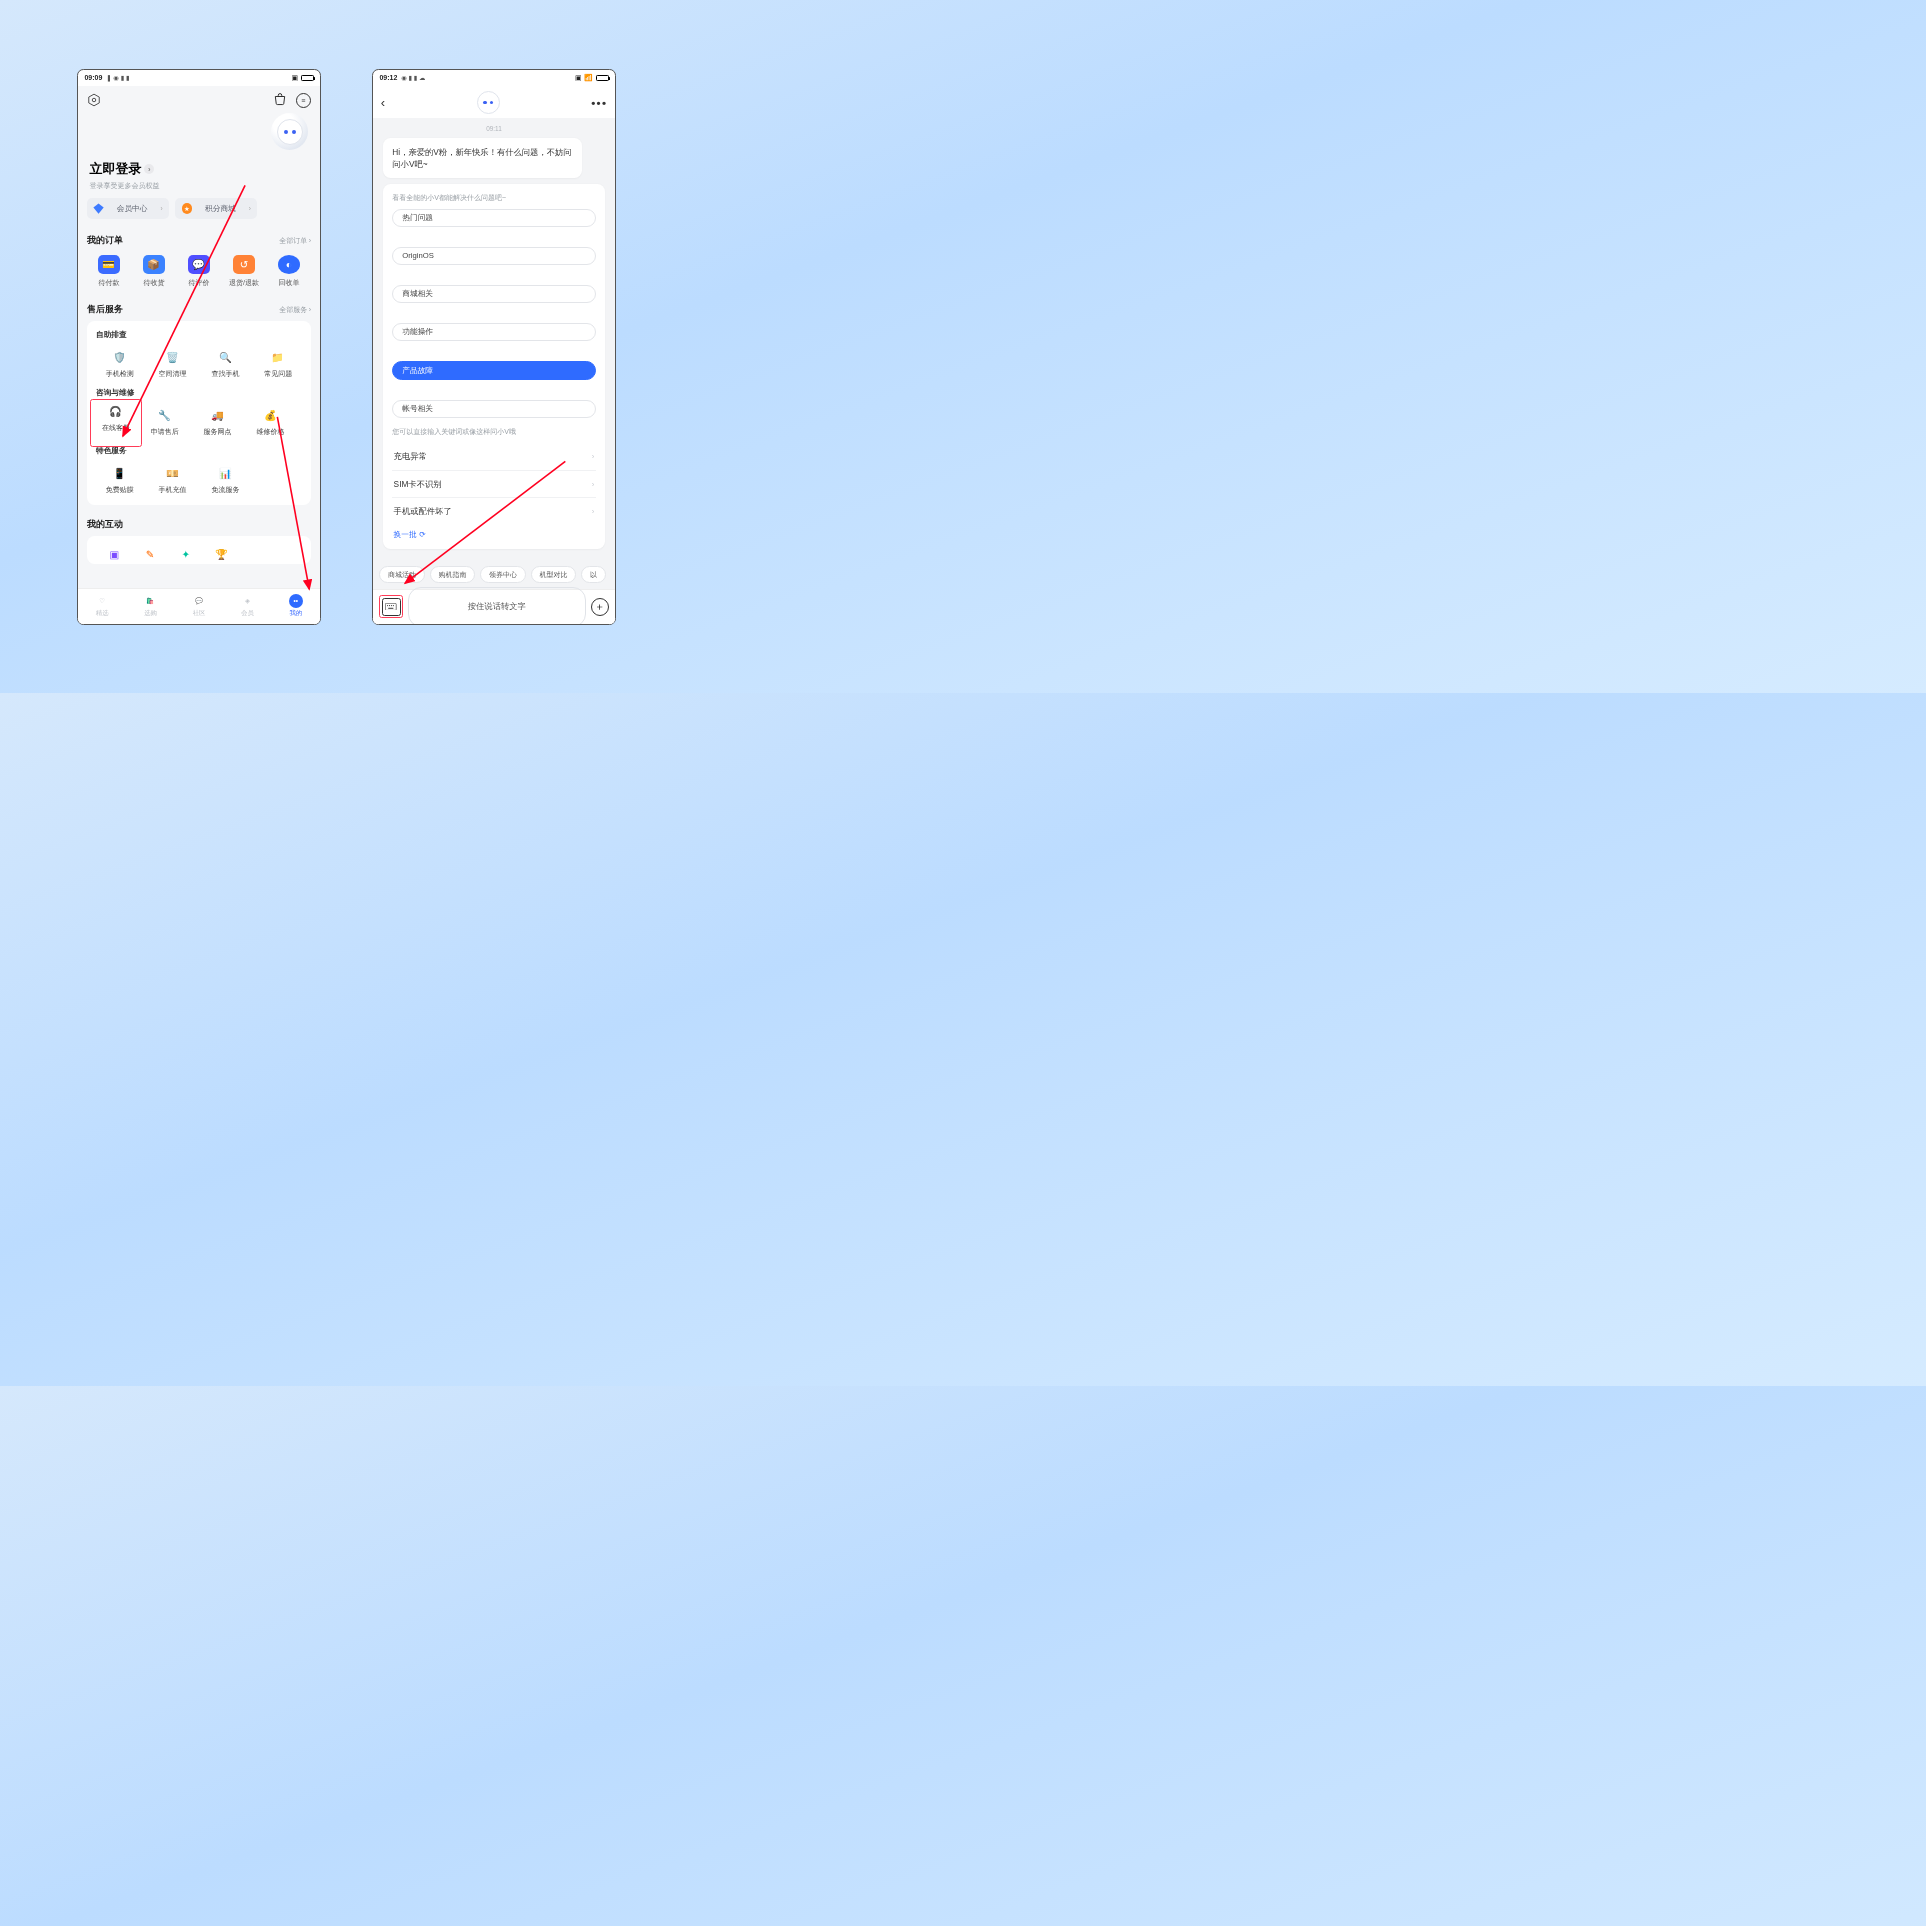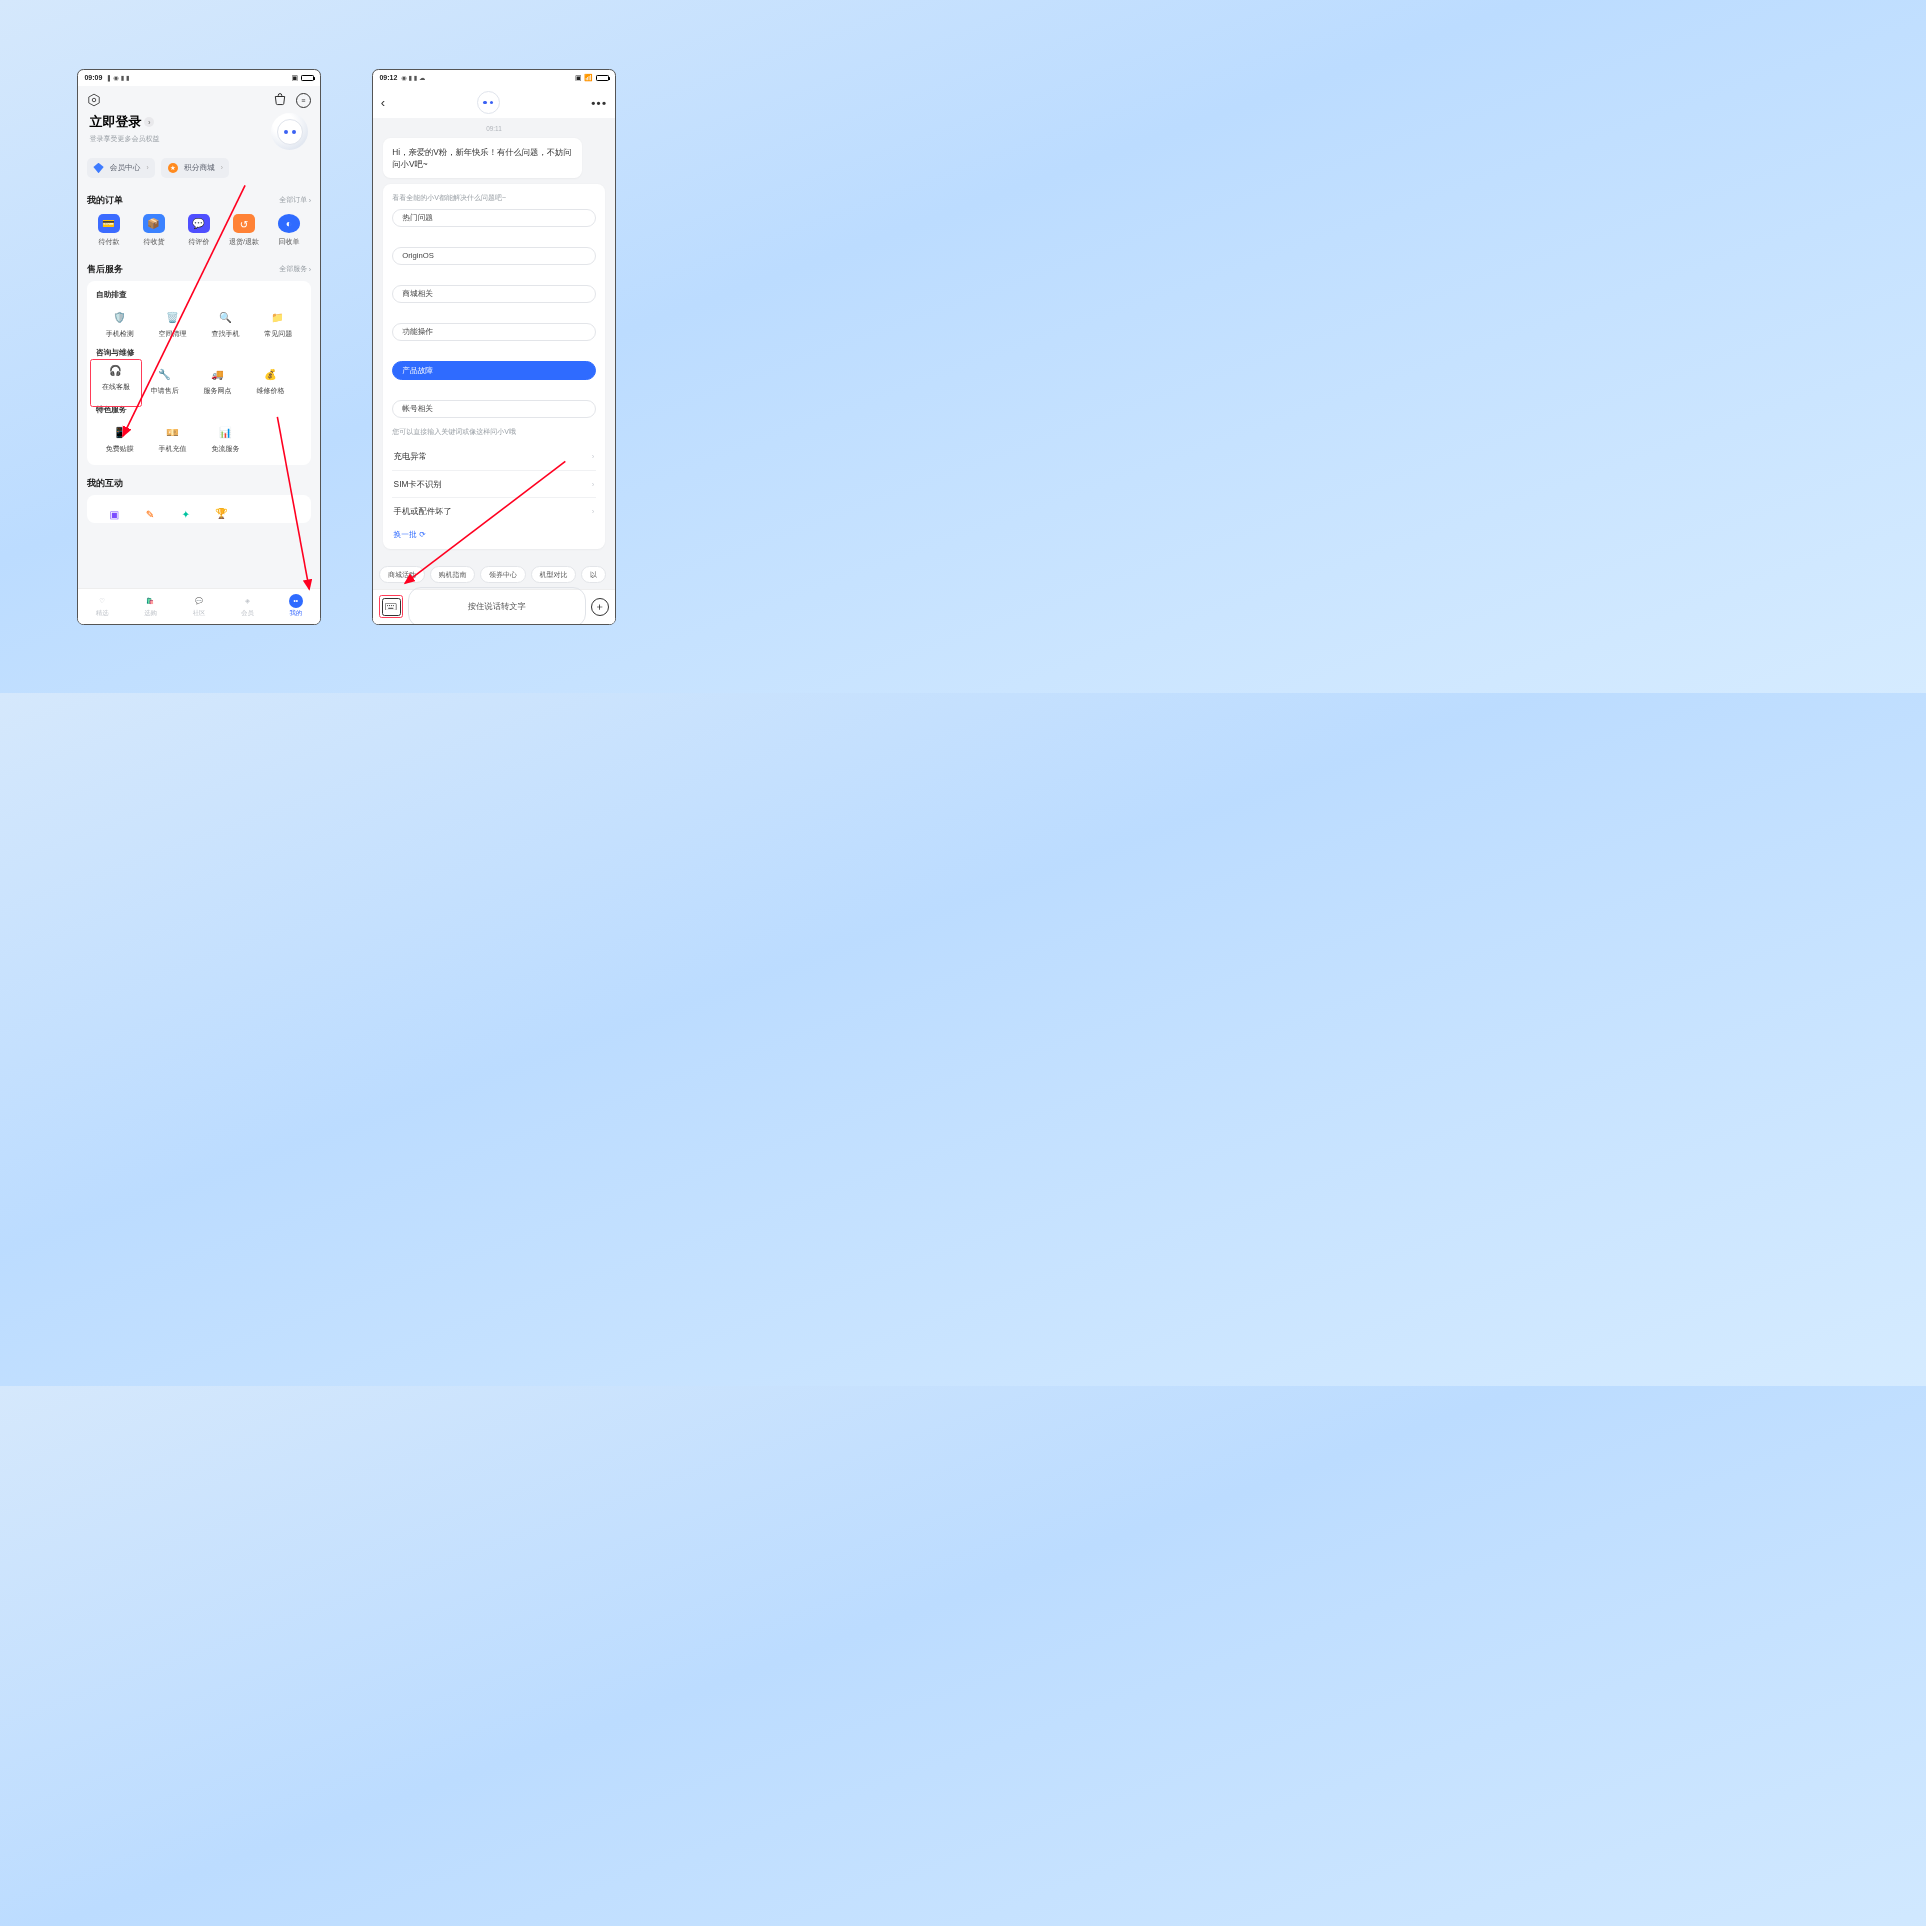--- a/index.html
+++ b/index.html
@@ -28,29 +28,29 @@
   .batt:after{content:"";position:absolute;right:-1.9px;top:1.3px;width:1.3px;height:3.2px;background:#000;border-radius:0.6px;}
   .batt .fill{height:100%;background:#000;border-radius:0.6px;}
   .batt.orange .fill{background:#f7b500;} 
   
   .lp-body{ flex:1; background:#f5f6f8; overflow:hidden; position:relative;}
   .top-row{ display:flex; align-items:center; padding:6.4px 9px 0;}
   .hex-icon{ width:14px; height:14px; color:#444;}
   .cart-icon{ width:14px;height:14px;color:#222; margin-left:auto; margin-right:9px;}
   .msg-circle{ width:15.4px;height:15.4px;border:1px solid #333;border-radius:50%; display:flex;align-items:center;justify-content:center;font-size:7px;color:#333;}
   .login{ padding:5.1px 11.6px 2.6px; display:flex; align-items:flex-start;}
-  .login-left{flex:1;}
+  .login-left{flex:1;margin-top:47px;}
   .login-title{font-size:13px;font-weight:700;display:flex;align-items:center;gap:2.6px;}
   .login-title .chev{font-size:7.7px;background:#e9e9ec;border-radius:50%;width:10.3px;height:10.3px;display:inline-flex;align-items:center;justify-content:center;color:#888;}
   .login-sub{font-size:7px;color:#9aa0a6;margin-top:2.6px;}
   .avatar{width:37px;height:37px;border-radius:50%;background:radial-gradient(circle at 35% 30%, #fff 30%, #dfe5ef 80%);display:flex;align-items:center;justify-content:center;}
   .avatar .face{width:26px;height:26px;border-radius:50%;background:#fff;border:0.6px solid #e0e4ec;display:flex;align-items:center;justify-content:center;}
   .avatar .eyes{display:flex;gap:3.9px;} .avatar .eye{width:3.9px;height:3.9px;border-radius:50%;background:#3b62f3;}
   .pills{display:flex;gap:6.4px;padding:5.1px 9px 9px;}
-  .pill{background:#eceef2;border-radius:5.1px;padding:5.1px 6.4px;display:flex;align-items:center;gap:6px;font-size:7.7px;color:#5f6470;}
+  .pill{background:#eceef2;border-radius:5.1px;padding:5.1px 6.4px;display:flex;align-items:center;gap:13px;font-size:7.7px;color:#5f6470;}
   .pill .chev-s{color:#aaa;font-size:6.4px;}
   .diamond{width:10.3px;height:10.3px;background:#3b6bff;border-radius:1.9px;transform:rotate(0deg);clip-path:polygon(50% 0,100% 40%,50% 100%,0 40%);} 
   .diamond.v{background:#3e7bff;}
   .star{width:10.3px;height:10.3px;border-radius:50%;background:#ff8a1e;display:flex;align-items:center;justify-content:center;color:#fff;font-size:6.4px;}
   .section{background:#f5f6f8;padding:0 9px;}
   .sec-head{display:flex;align-items:center;padding:6.4px 0 5.1px;}
   .sec-title{font-size:9px;font-weight:700;color:#222;}
   .sec-link{margin-left:auto;font-size:7px;color:#9aa0a6;display:flex;align-items:center;gap:1.3px;}
   .order-row{display:flex;justify-content:space-between;padding:2.6px 2.6px 9px;}
   .ord{display:flex;flex-direction:column;align-items:center;gap:3.9px;width:39px;}

